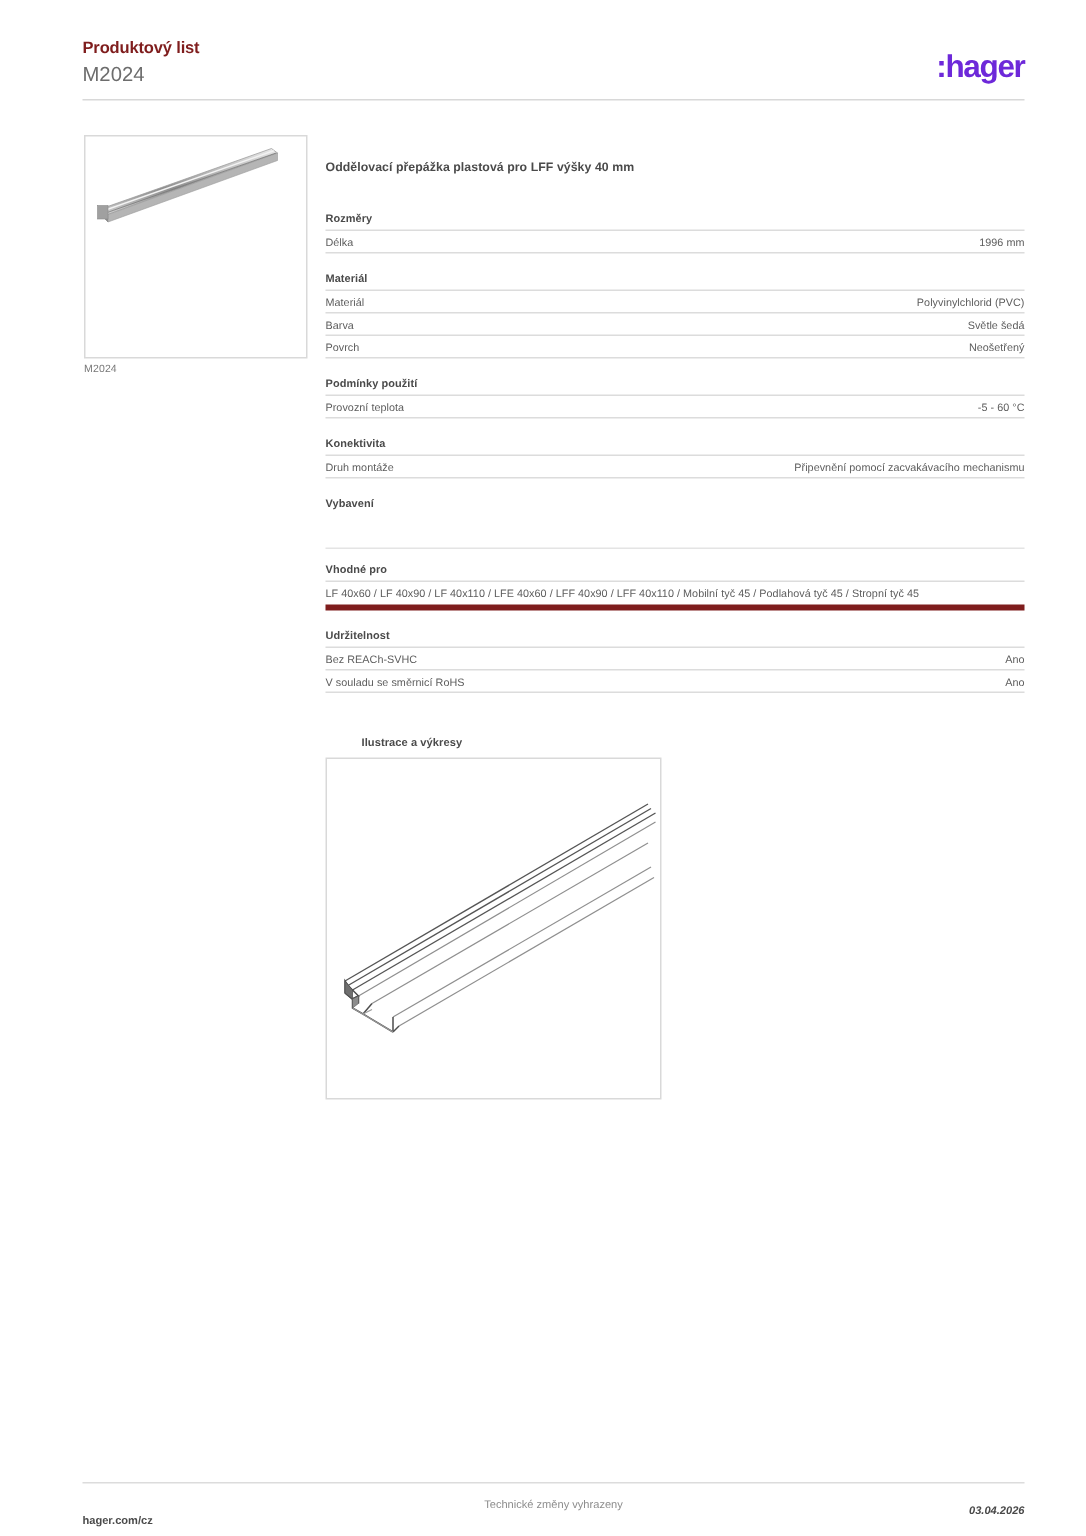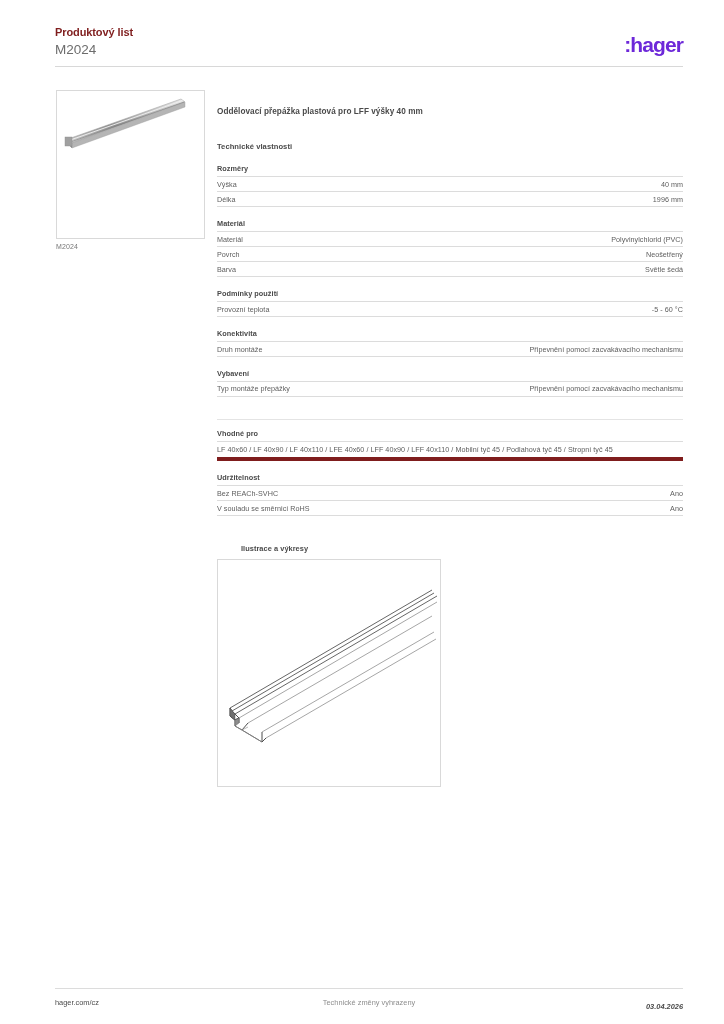--- a/index.html
+++ b/index.html
@@ -198,22 +198,22 @@
     left: 55px;
     top: 996px;
     width: 628px;
     height: 14px;
     font-size: 7.4px;
     line-height: 14px;
   }
   .footer-left {
     position: absolute;
     left: 0;
-    top: 0;
-    font-weight: normal;
+    top: 11px;
+    font-weight: bold;
     color: #4a4a4a;
   }
   .footer-center {
     position: absolute;
     left: 0;
     top: 0;
     width: 628px;
     text-align: center;
     color: #8d8d8d;
     font-weight: normal;
@@ -258,53 +258,48 @@
         <rect x="8" y="46" width="7" height="9" fill="#a0a0a0" stroke="#8a8a8a" stroke-width="0.4"></rect>
       </g>
     </svg>
   </div>
   <div class="thumb-caption">M2024</div>
 
   <div class="main">
 
     <div class="product-desc">Oddělovací přepážka plastová pro LFF výšky 40 mm</div>
 
-    <div class="section-title" style="margin-bottom:12px;">Technické vlastnosti</div>
 
     <div class="group">
       <div class="group-title">Rozměry</div>
       <table class="spec-table">
         <tbody>
           <tr>
-            <td class="spec-label">Výška</td>
-            <td class="spec-value">40 mm</td>
-          </tr>
-          <tr>
             <td class="spec-label">Délka</td>
             <td class="spec-value">1996 mm</td>
           </tr>
         </tbody>
       </table>
     </div>
 
     <div class="group">
       <div class="group-title">Materiál</div>
       <table class="spec-table">
         <tbody>
           <tr>
             <td class="spec-label">Materiál</td>
             <td class="spec-value">Polyvinylchlorid (PVC)</td>
           </tr>
           <tr>
+            <td class="spec-label">Barva</td>
+            <td class="spec-value">Světle šedá</td>
+          </tr>
+          <tr>
             <td class="spec-label">Povrch</td>
             <td class="spec-value">Neošetřený</td>
-          </tr>
-          <tr>
-            <td class="spec-label">Barva</td>
-            <td class="spec-value">Světle šedá</td>
           </tr>
         </tbody>
       </table>
     </div>
 
     <div class="group">
       <div class="group-title">Podmínky použití</div>
       <table class="spec-table">
         <tbody>
           <tr>
@@ -322,28 +317,20 @@
           <tr>
             <td class="spec-label">Druh montáže</td>
             <td class="spec-value">Připevnění pomocí zacvakávacího mechanismu</td>
           </tr>
         </tbody>
       </table>
     </div>
 
     <div class="group" style="margin-bottom:22px;">
       <div class="group-title">Vybavení</div>
-      <table class="spec-table">
-        <tbody>
-          <tr>
-            <td class="spec-label">Typ montáže přepážky</td>
-            <td class="spec-value">Připevnění pomocí zacvakávacího mechanismu</td>
-          </tr>
-        </tbody>
-      </table>
     </div>
 
     <div class="toprule"></div>
     <div class="group">
       <div class="group-title">Vhodné pro</div>
       <div class="fullrow">LF 40x60 / LF 40x90 / LF 40x110 / LFE 40x60 / LFF 40x90 / LFF 40x110 / Mobilní tyč 45 / Podlahová tyč 45 / Stropní tyč 45</div>
     </div>
 
     <div class="group" style="margin-bottom:28px;">
       <div class="group-title">Udržitelnost</div>

